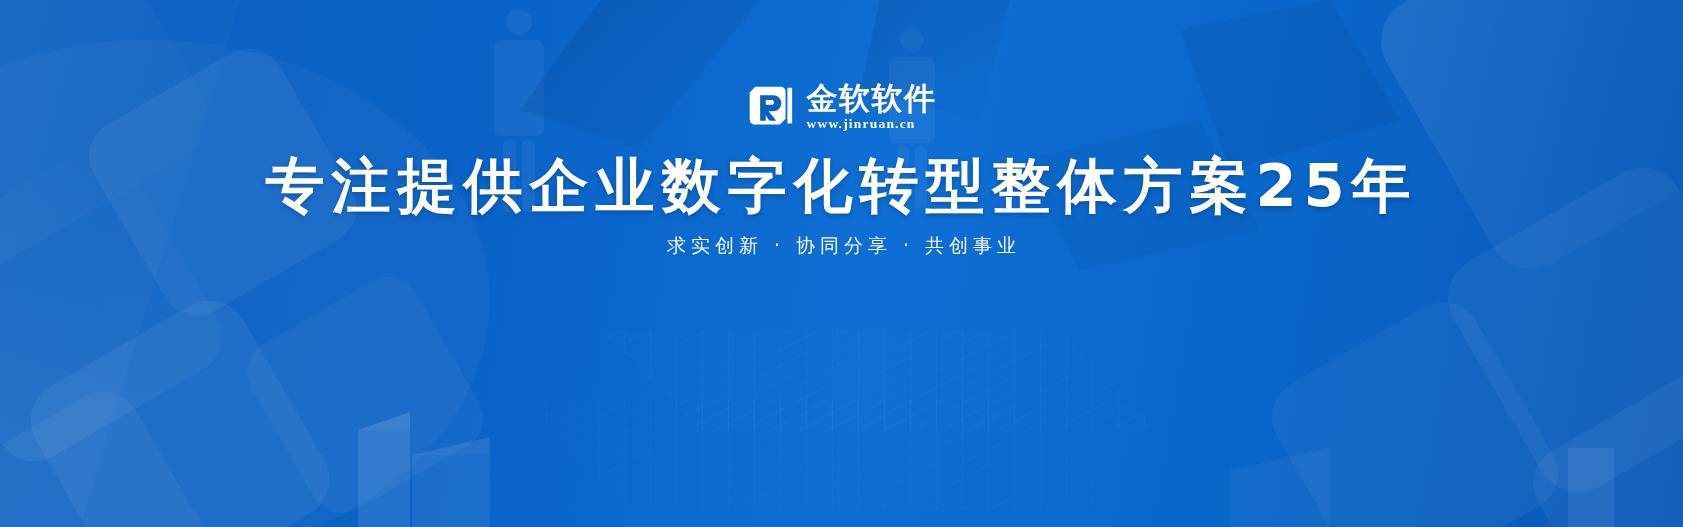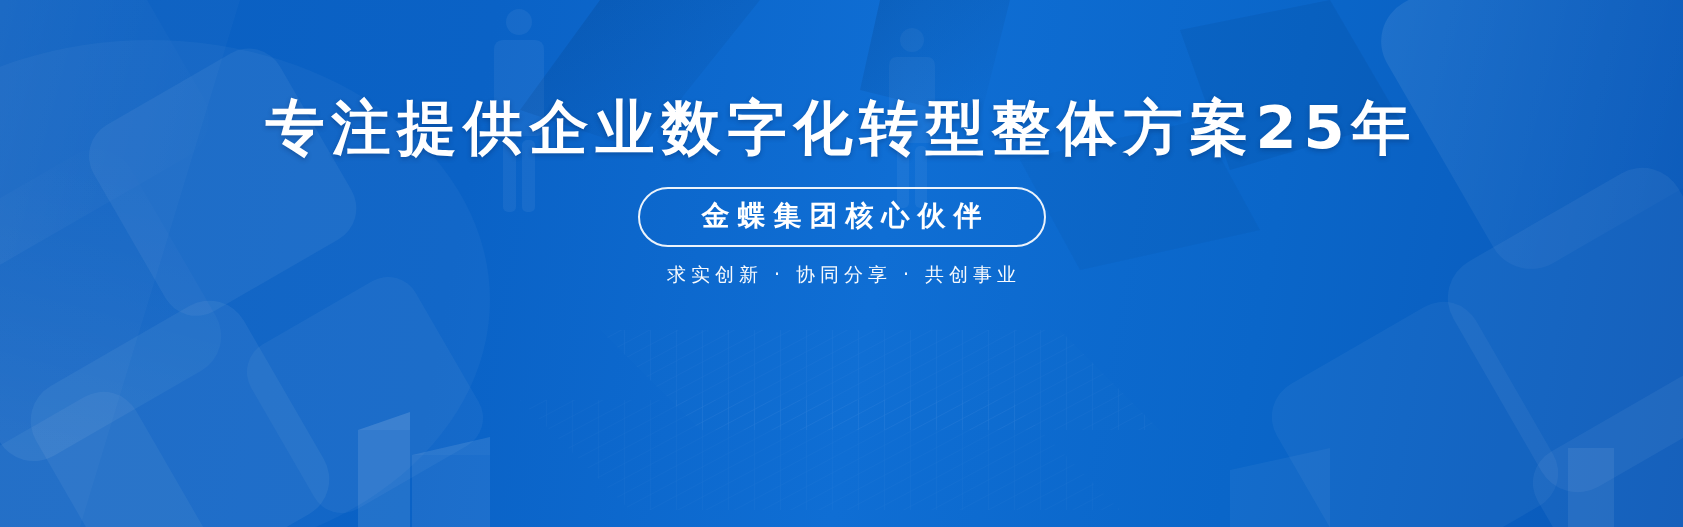--- a/index.html
+++ b/index.html
@@ -167,21 +167,33 @@
 
       <rect x="1568" y="448" width="46" height="80" fill="#ffffff" fill-opacity=".07"></rect>
       <polygon points="1230,470 1330,448 1330,527 1230,527" fill="#ffffff" fill-opacity=".045"></polygon>
 
       <polygon points="0,0 240,0 80,527 0,527" fill="#ffffff" fill-opacity=".022"></polygon>
     </svg>
   </div>
 
   <div class="content">
 
+    <div class="logo-row">
+      <svg class="logo-mark" viewBox="0 0 100 100">
+        <path d="M6 18 L18 6 H72 A10 10 0 0 1 82 16 V74 L70 86 H16 A10 10 0 0 1 6 76 Z" fill="#ffffff"></path>
+        <path d="M18 6 L6 18 V76 A10 10 0 0 0 16 86 L28 74 V18 Z" fill="#ffffff" opacity=".82"></path>
+        <path d="M28 24 H56 A17 17 0 0 1 56 58 H46 L62 78 H48 L32 56 V44 H55
+                 A7 7 0 0 0 55 34 H40 V78 H28 Z" fill="#0b5fc0"></path>
+        <rect x="86" y="8" width="10" height="76" fill="#ffffff"></rect>
+      </svg>
+      <div class="logo-text-wrap">
+        <div class="logo-name">金软软件</div>
+        <div class="logo-url">www.jinruan.cn</div>
+      </div>
+    </div>
 
     <div class="headline">专注提供企业数字化转型整体方案25年</div>
 
-    <div class="pill">金蝶集团核心伙伴</div>
 
     <div class="tagline">求实创新 · 协同分享 · 共创事业</div>
 
   </div>
 </div>
 
 </body></html>

